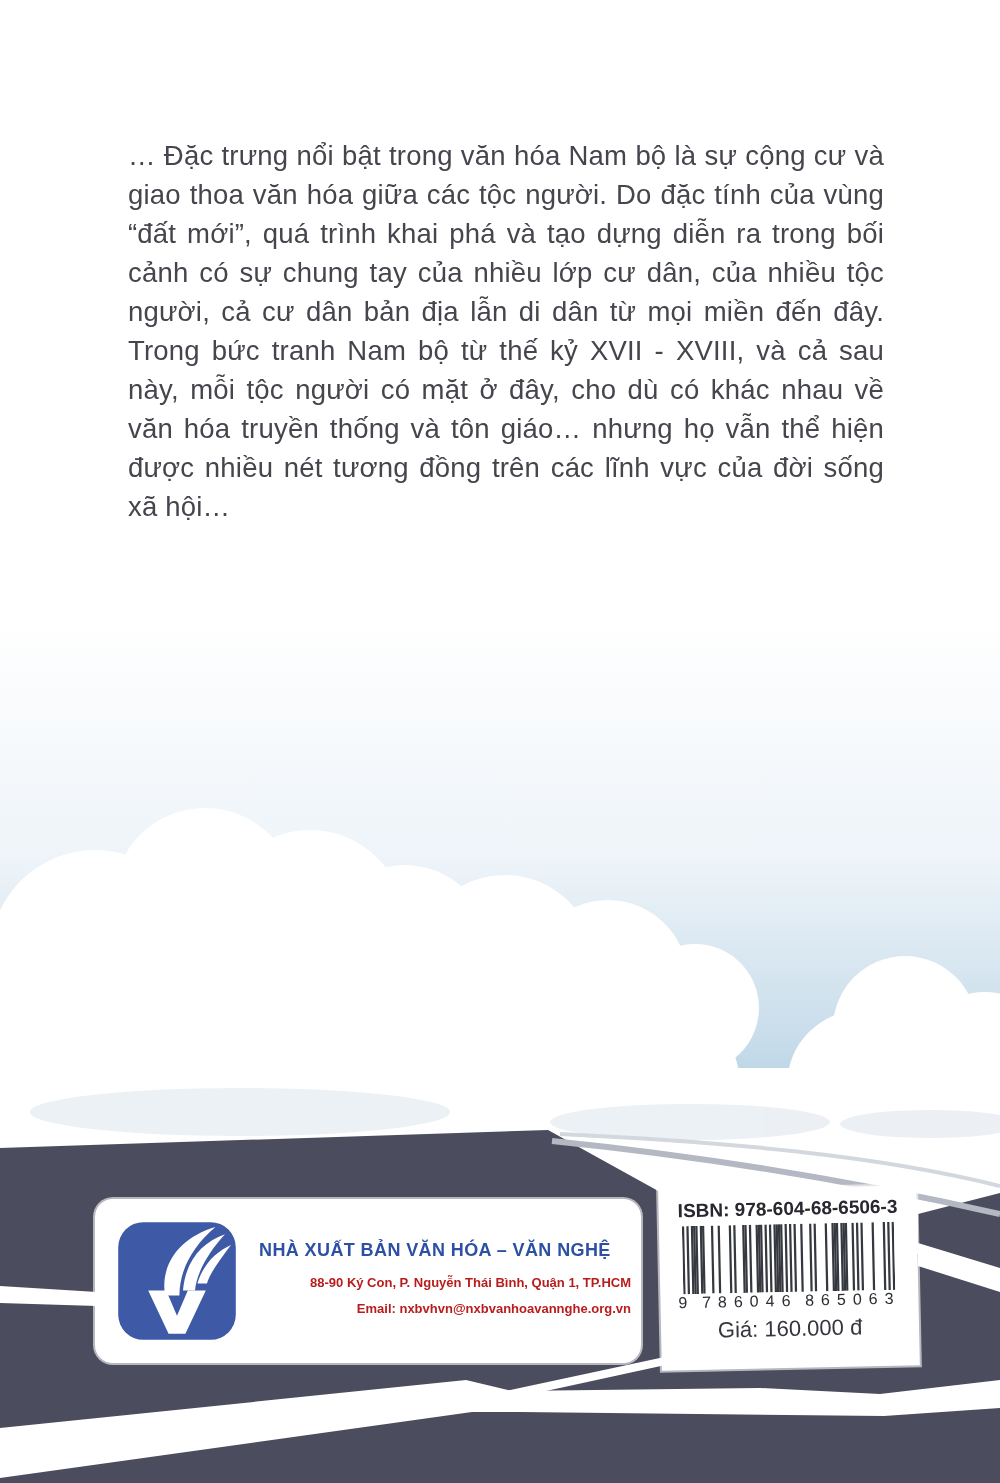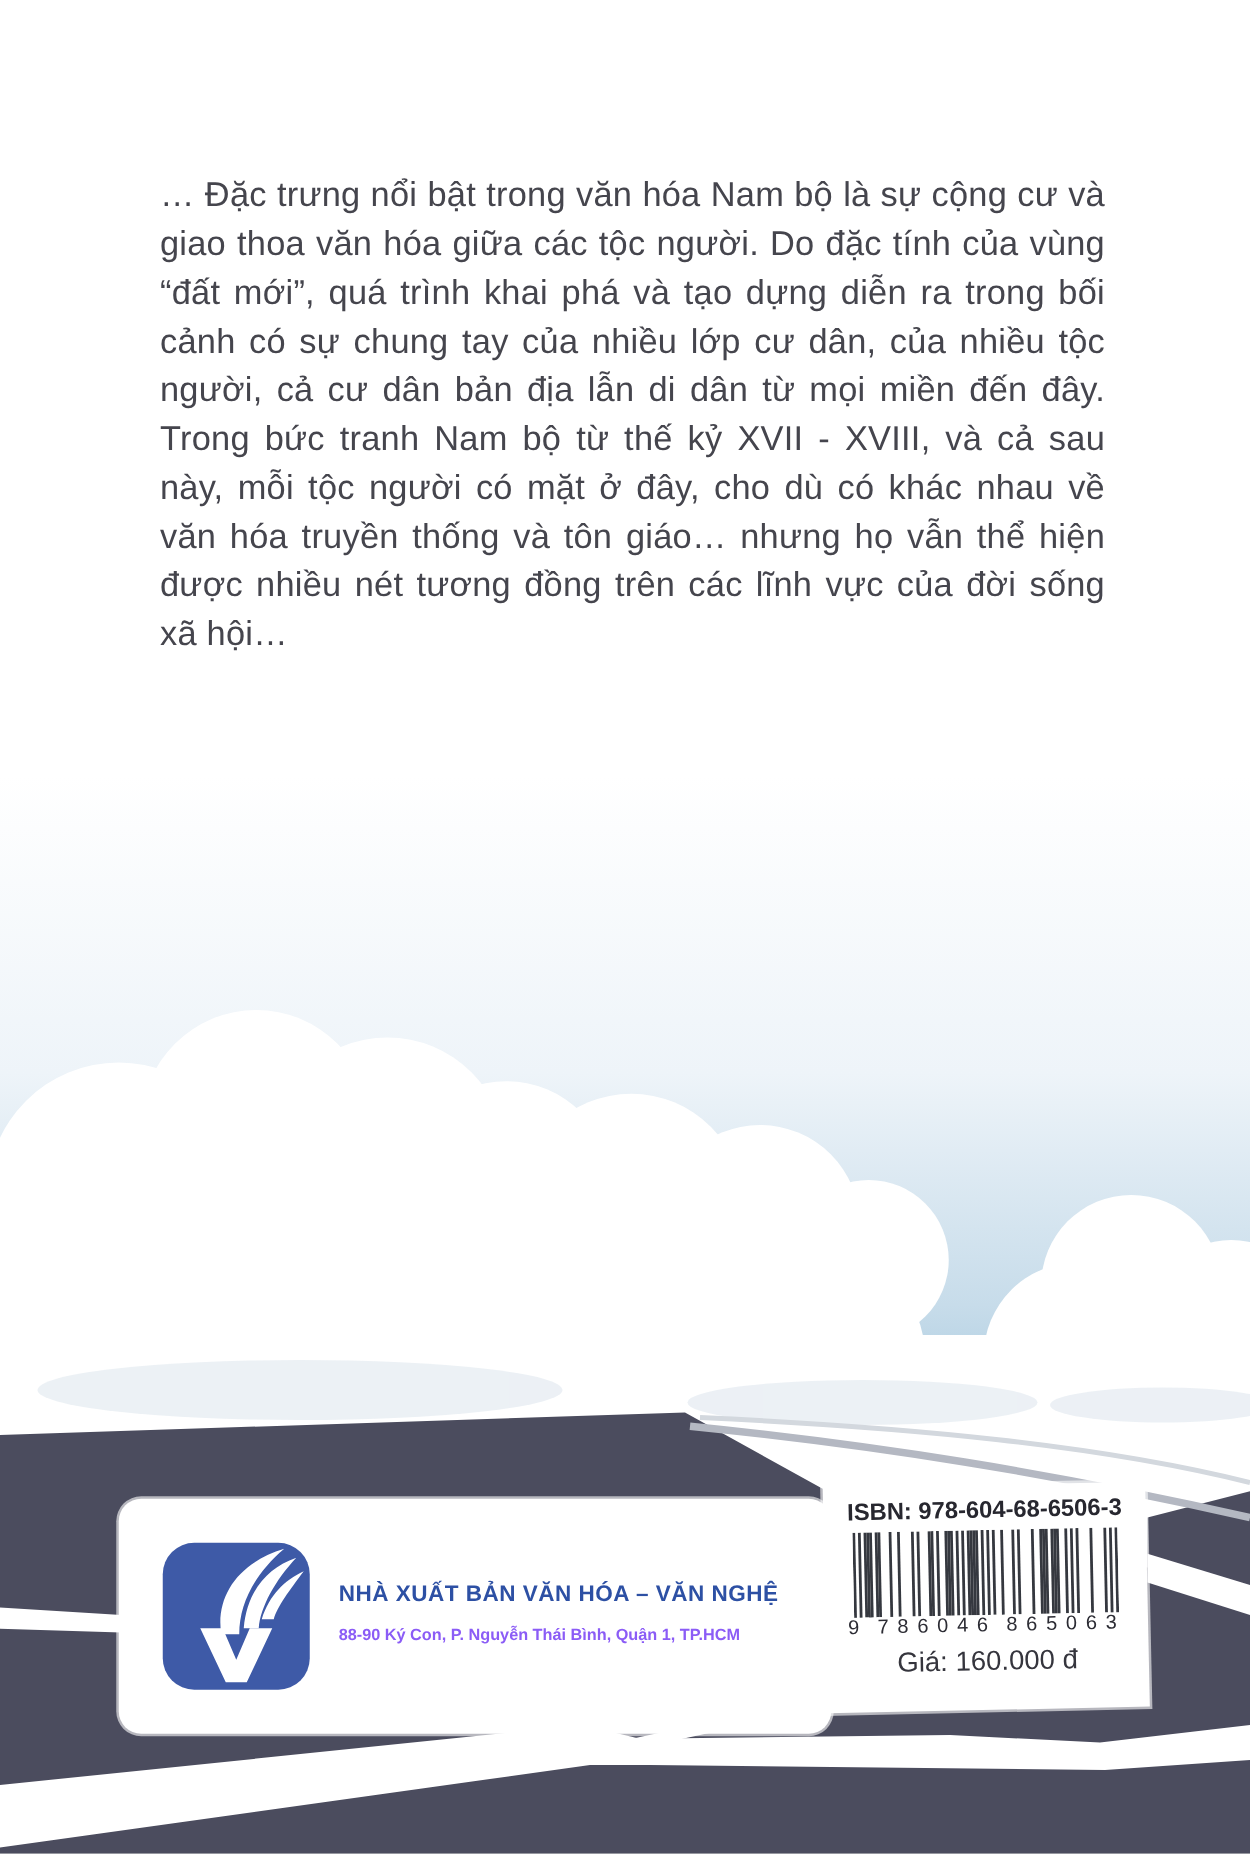--- a/index.html
+++ b/index.html
@@ -27,21 +27,21 @@
 
   
   .pub-panel{
     position:absolute;
     left:95px;top:1199px;
     width:546px;height:164px;
     background:#ffffff;
     border-radius:18px;
     display:flex;
     align-items:center;
-    padding:12px;
+    padding:0;
     box-shadow:0 0 0 2px rgba(255,255,255,.6);
   }
   .pub-logo{
     width:120px;height:120px;
     margin-left:22px;
     flex:0 0 auto;
   }
   .pub-text{
     margin-left:22px;
     margin-right:10px;
@@ -51,23 +51,24 @@
     font-size:18px;
     font-weight:bold;
     color:#2d50a4;
     letter-spacing:.4px;
     white-space:nowrap;
     margin-bottom:9px;
   }
   .pub-line{
     font-size:13px;
     font-weight:bold;
-    color:#8b5cf6;
+    color:#b91c1c;
     line-height:26px;
     white-space:nowrap;
+    text-align:right;
   }
 
   
   .isbn-panel{
     position:absolute;
     left:660px;top:1188px;
     width:258px;height:180px;
     background:#ffffff;
     transform:rotate(-1.2deg);
     display:flex;
@@ -165,20 +166,21 @@
         <path d="M40,62 C36,36 52,14 82,5 C62,22 52,42 52,62 Z"></path>
         <path d="M55,58 C57,34 70,18 90,11 C76,26 66,44 65,58 Z"></path>
         <path d="M67,52 C72,36 82,26 95,20 C86,32 77,44 75,52 Z"></path>
 
         <polygon points="26,58 41,58 50,79 59,58 74,58 57,94 43,94"></polygon>
       </g>
     </svg>
     <div class="pub-text">
       <div class="pub-name">NHÀ XUẤT BẢN VĂN HÓA – VĂN NGHỆ</div>
       <div class="pub-line">88-90 Ký Con, P. Nguyễn Thái Bình, Quận 1, TP.HCM</div>
+      <div class="pub-line">Email: nxbvhvn@nxbvanhoavannghe.org.vn</div>
     </div>
   </div>
 
   <div class="isbn-panel">
     <div class="isbn-label">ISBN: 978-604-68-6506-3</div>
     <svg id="barcode" class="barcode-wrap" viewBox="0 0 212 80" xmlns="http://www.w3.org/2000/svg" aria-hidden="true">
         <rect x="0.00" y="0" width="2.23" height="80" fill="#35383f"></rect>
         <rect x="4.46" y="0" width="2.23" height="80" fill="#35383f"></rect>
         <rect x="8.93" y="0" width="2.23" height="68" fill="#35383f"></rect>
         <rect x="11.16" y="0" width="2.23" height="68" fill="#35383f"></rect>

